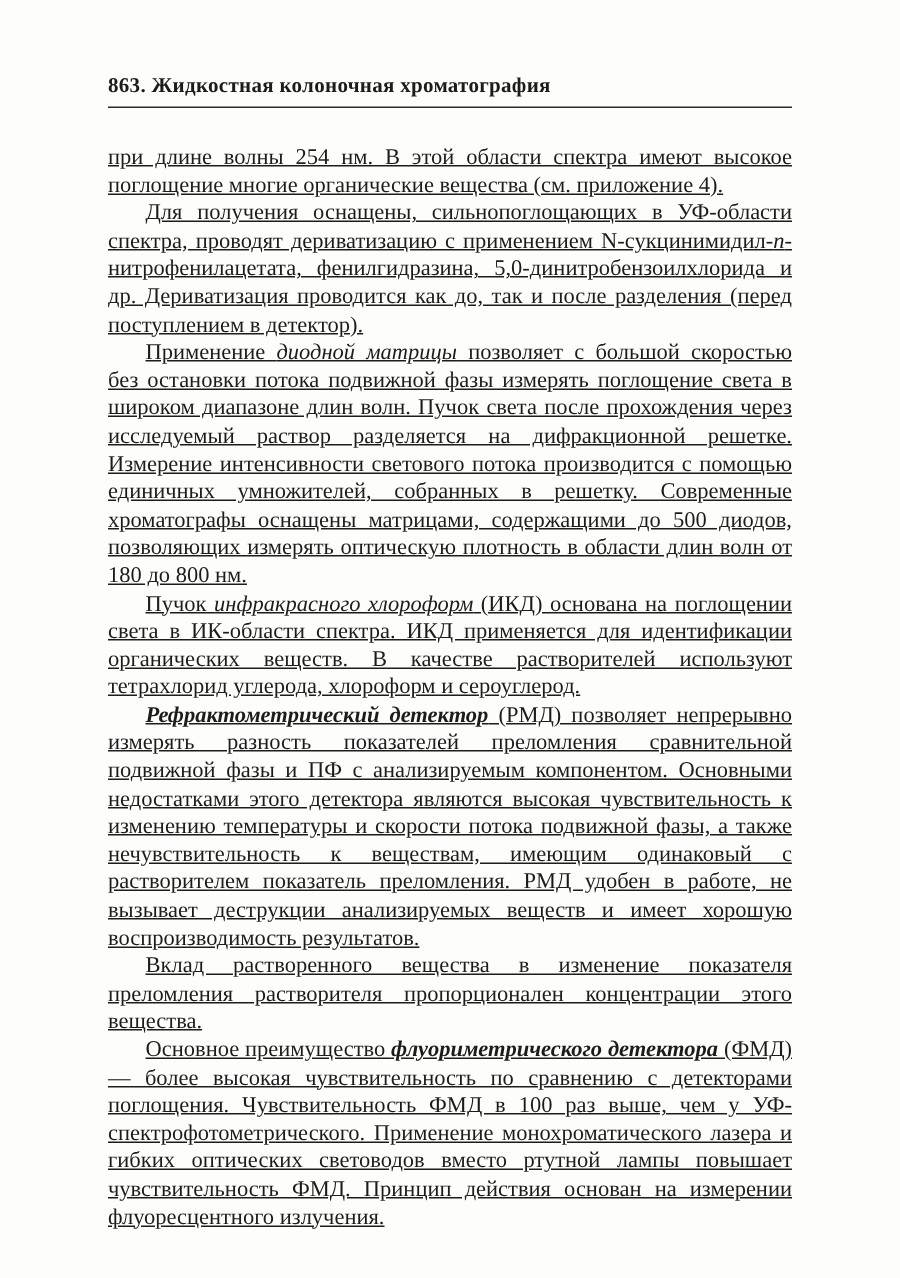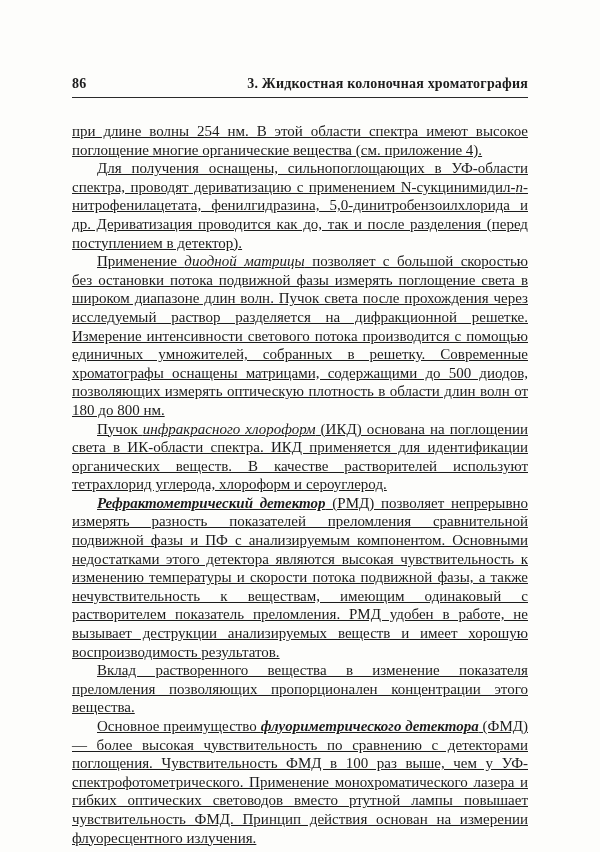--- a/index.html
+++ b/index.html
@@ -13,35 +13,34 @@
     height: 852px;
     background: #fdfdfb;
     box-sizing: border-box;
     padding: 50px 72px 0 72px;
     font-family: "Liberation Serif", "DejaVu Serif", serif;
     color: #1c1c1c;
     overflow: hidden;
   }
   .page-header {
     display: flex;
-    justify-content: space-between;
+    justify-content: flex-start;
     align-items: baseline;
     font-weight: bold;
     font-size: 14px;
     letter-spacing: 0.2px;
     border-bottom: 1.5px solid #2a2a2a;
     padding-bottom: 5px;
     margin-bottom: 24px;
   }
   .page-number {
     font-weight: bold;
   }
   .chapter-title {
     font-weight: bold;
-    margin-top: 26px;
   }
   .page-body {
     text-align: justify;
     font-size: 15px;
     line-height: 18.6px;
   }
   .para {
     margin: 0;
     text-decoration: underline;
   }
@@ -63,16 +62,16 @@
   <header class="page-header">
     <span class="page-number">86</span>
     <span class="chapter-title">3. Жидкостная колоночная хроматография</span>
   </header>
   <main class="page-body" id="page-body">
       <p class="para"><span>при длине волны 254 нм. В этой области спектра имеют высокое поглощение многие органические вещества (см. приложение 4).</span></p>
       <p class="para indent"><span>Для получения оснащены, сильнопоглощающих в УФ-области спектра, проводят дериватизацию с применением N-сукцинимидил-</span><span class="it">п</span><span>-нитрофенилацетата, фенилгидразина, 5,0-динитробензоилхлорида и др. Дериватизация проводится как до, так и после разделения (перед поступлением в детектор).</span></p>
       <p class="para indent"><span>Применение </span><span class="it">диодной матрицы</span><span> позволяет с большой скоростью без остановки потока подвижной фазы измерять поглощение света в широком диапазоне длин волн. Пучок света после прохождения через исследуемый раствор разделяется на дифракционной решетке. Измерение интенсивности светового потока производится с помощью единичных умножителей, собранных в решетку. Современные хроматографы оснащены матрицами, содержащими до 500 диодов, позволяющих измерять оптическую плотность в области длин волн от 180 до 800 нм.</span></p>
       <p class="para indent"><span>Пучок </span><span class="it">инфракрасного хлороформ</span><span> (ИКД) основана на поглощении света в ИК-области спектра. ИКД применяется для идентификации органических веществ. В качестве растворителей используют тетрахлорид углерода, хлороформ и сероуглерод.</span></p>
       <p class="para indent"><span class="bi">Рефрактометрический детектор</span><span> (РМД) позволяет непрерывно измерять разность показателей преломления сравнительной подвижной фазы и ПФ с анализируемым компонентом. Основными недостатками этого детектора являются высокая чувствительность к изменению температуры и скорости потока подвижной фазы, а также нечувствительность к веществам, имеющим одинаковый с растворителем показатель преломления. РМД удобен в работе, не вызывает деструкции анализируемых веществ и имеет хорошую воспроизводимость результатов.</span></p>
-      <p class="para indent"><span>Вклад растворенного вещества в изменение показателя преломления позволяющих пропорционален концентрации этого вещества.</span></p>
+      <p class="para indent"><span>Вклад растворенного вещества в изменение показателя преломления растворителя пропорционален концентрации этого вещества.</span></p>
       <p class="para indent"><span>Основное преимущество </span><span class="bi">флуориметрического детектора</span><span> (ФМД) — более высокая чувствительность по сравнению с детекторами поглощения. Чувствительность ФМД в 100 раз выше, чем у УФ-спектрофотометрического. Применение монохроматического лазера и гибких оптических световодов вместо ртутной лампы повышает чувствительность ФМД. Принцип действия основан на измерении флуоресцентного излучения.</span></p>
     </main>
 </div>
 
 </body></html>

